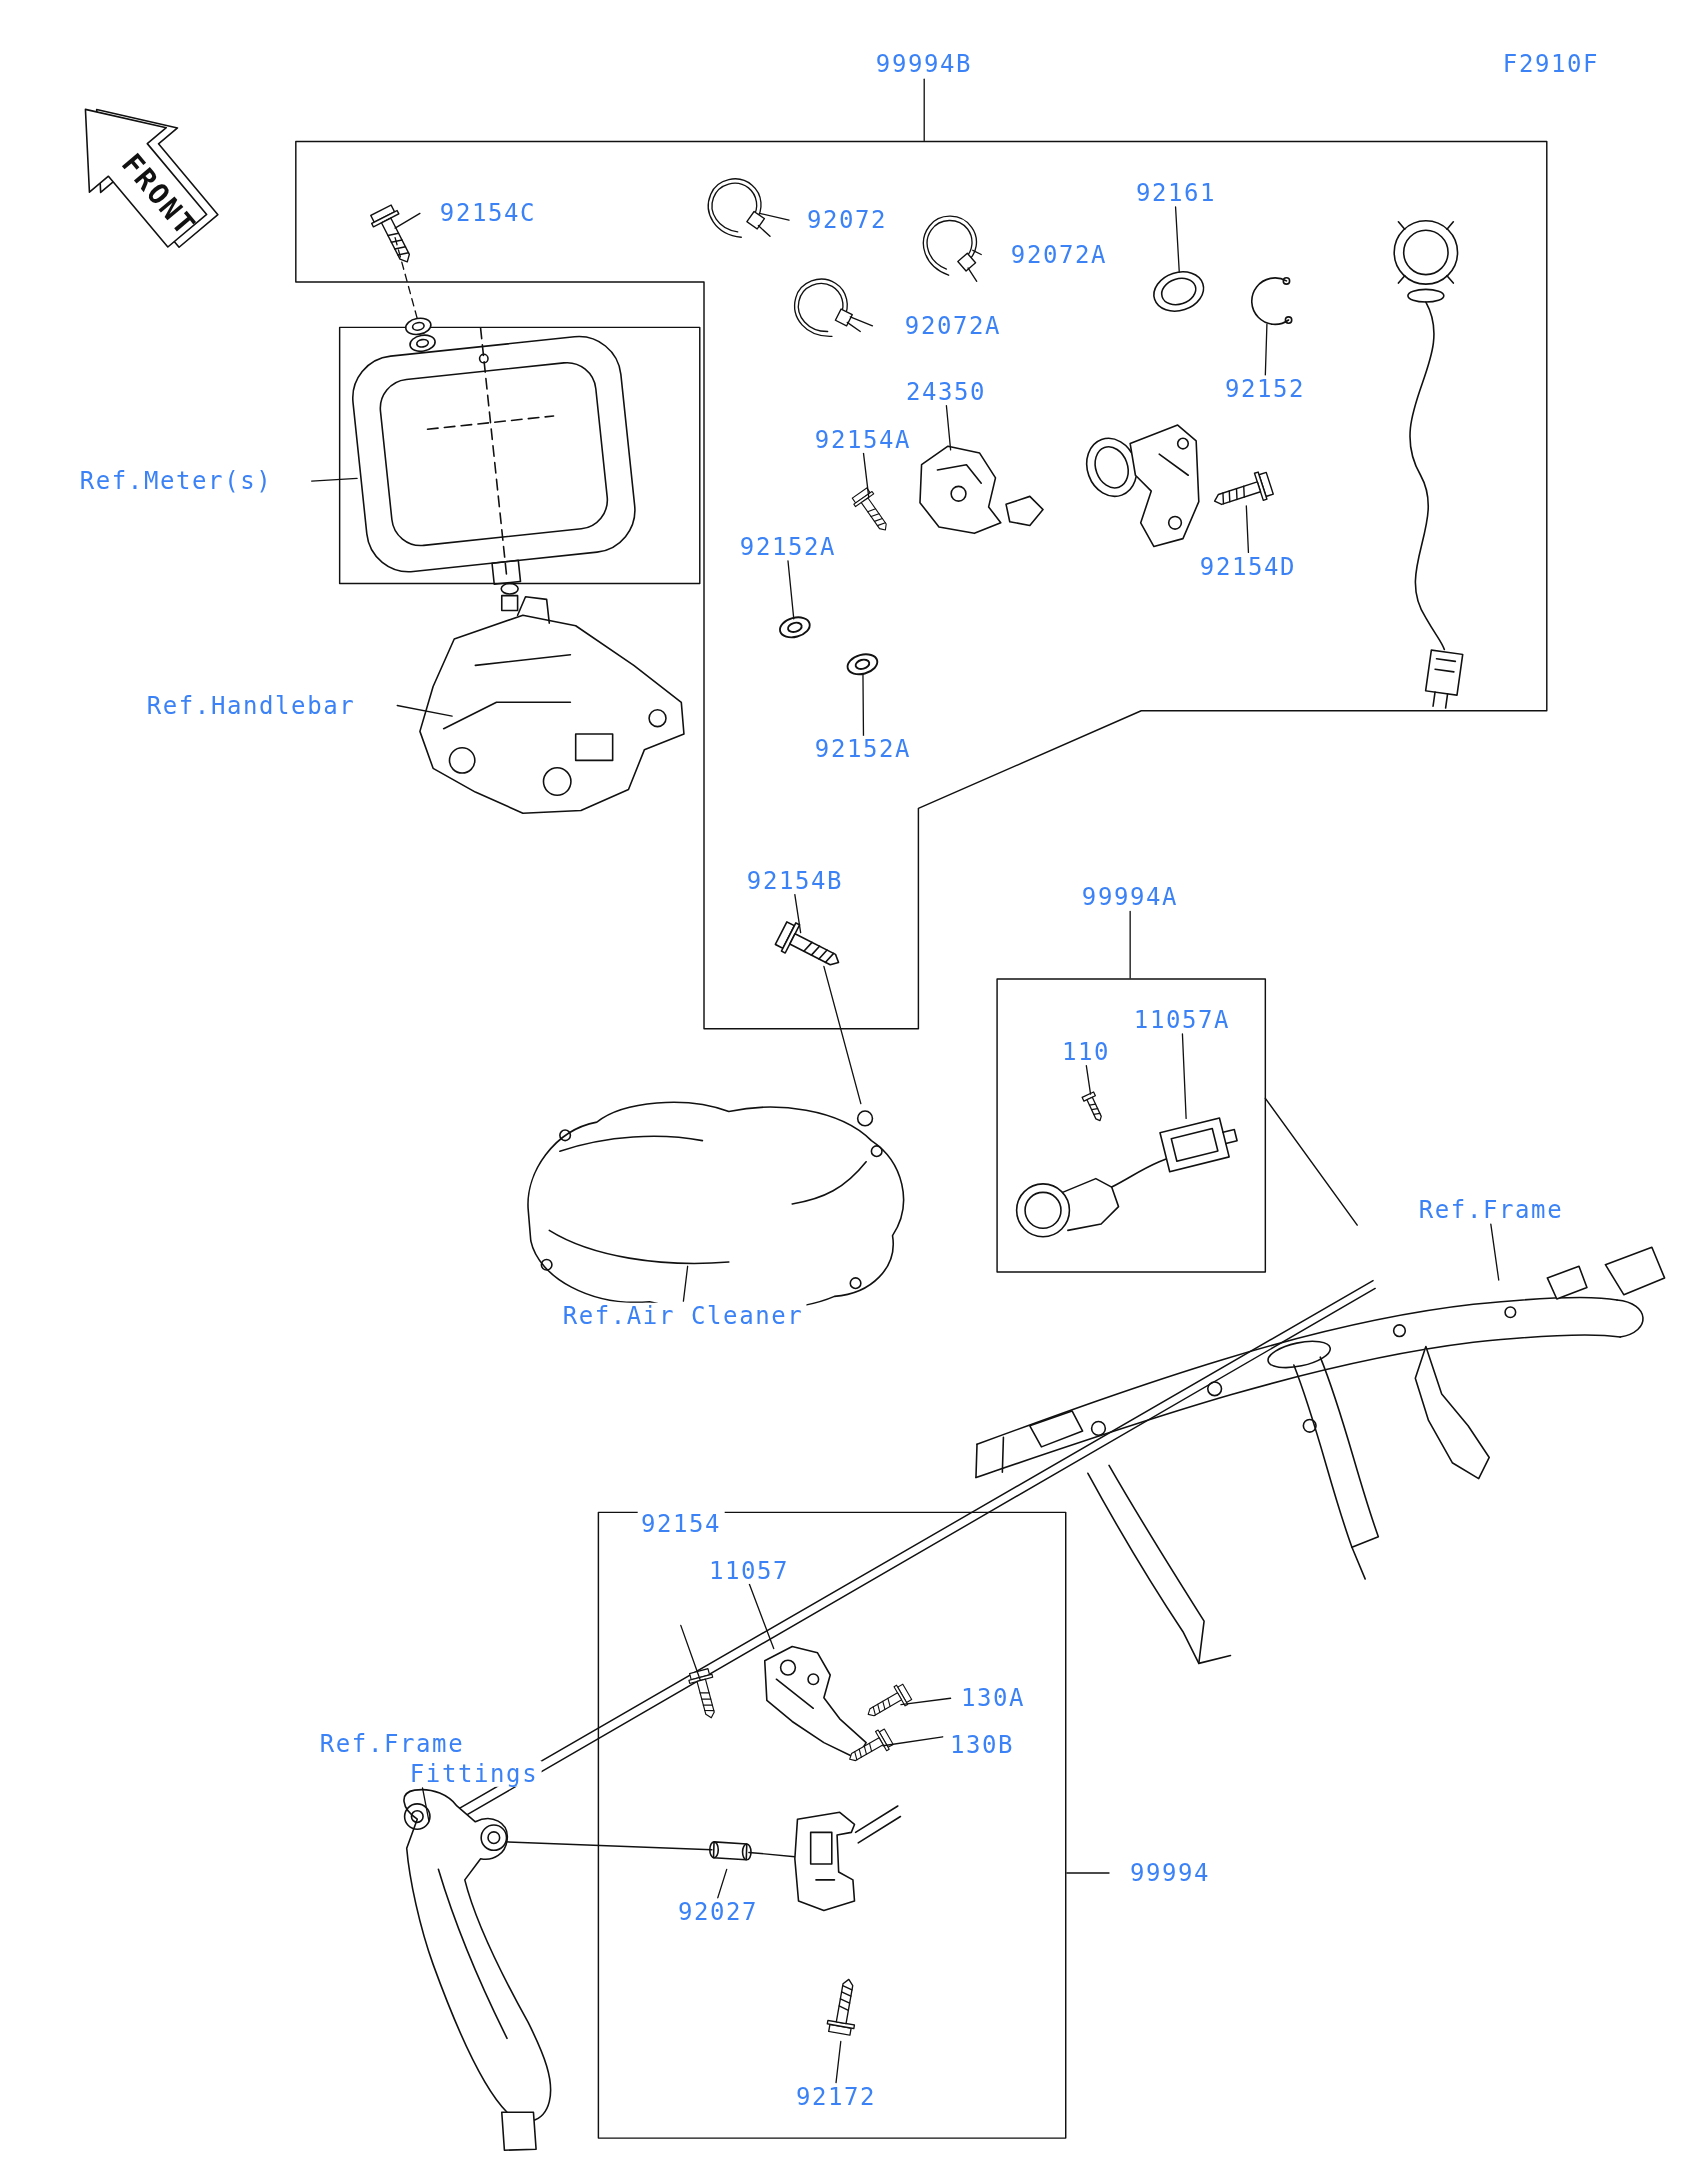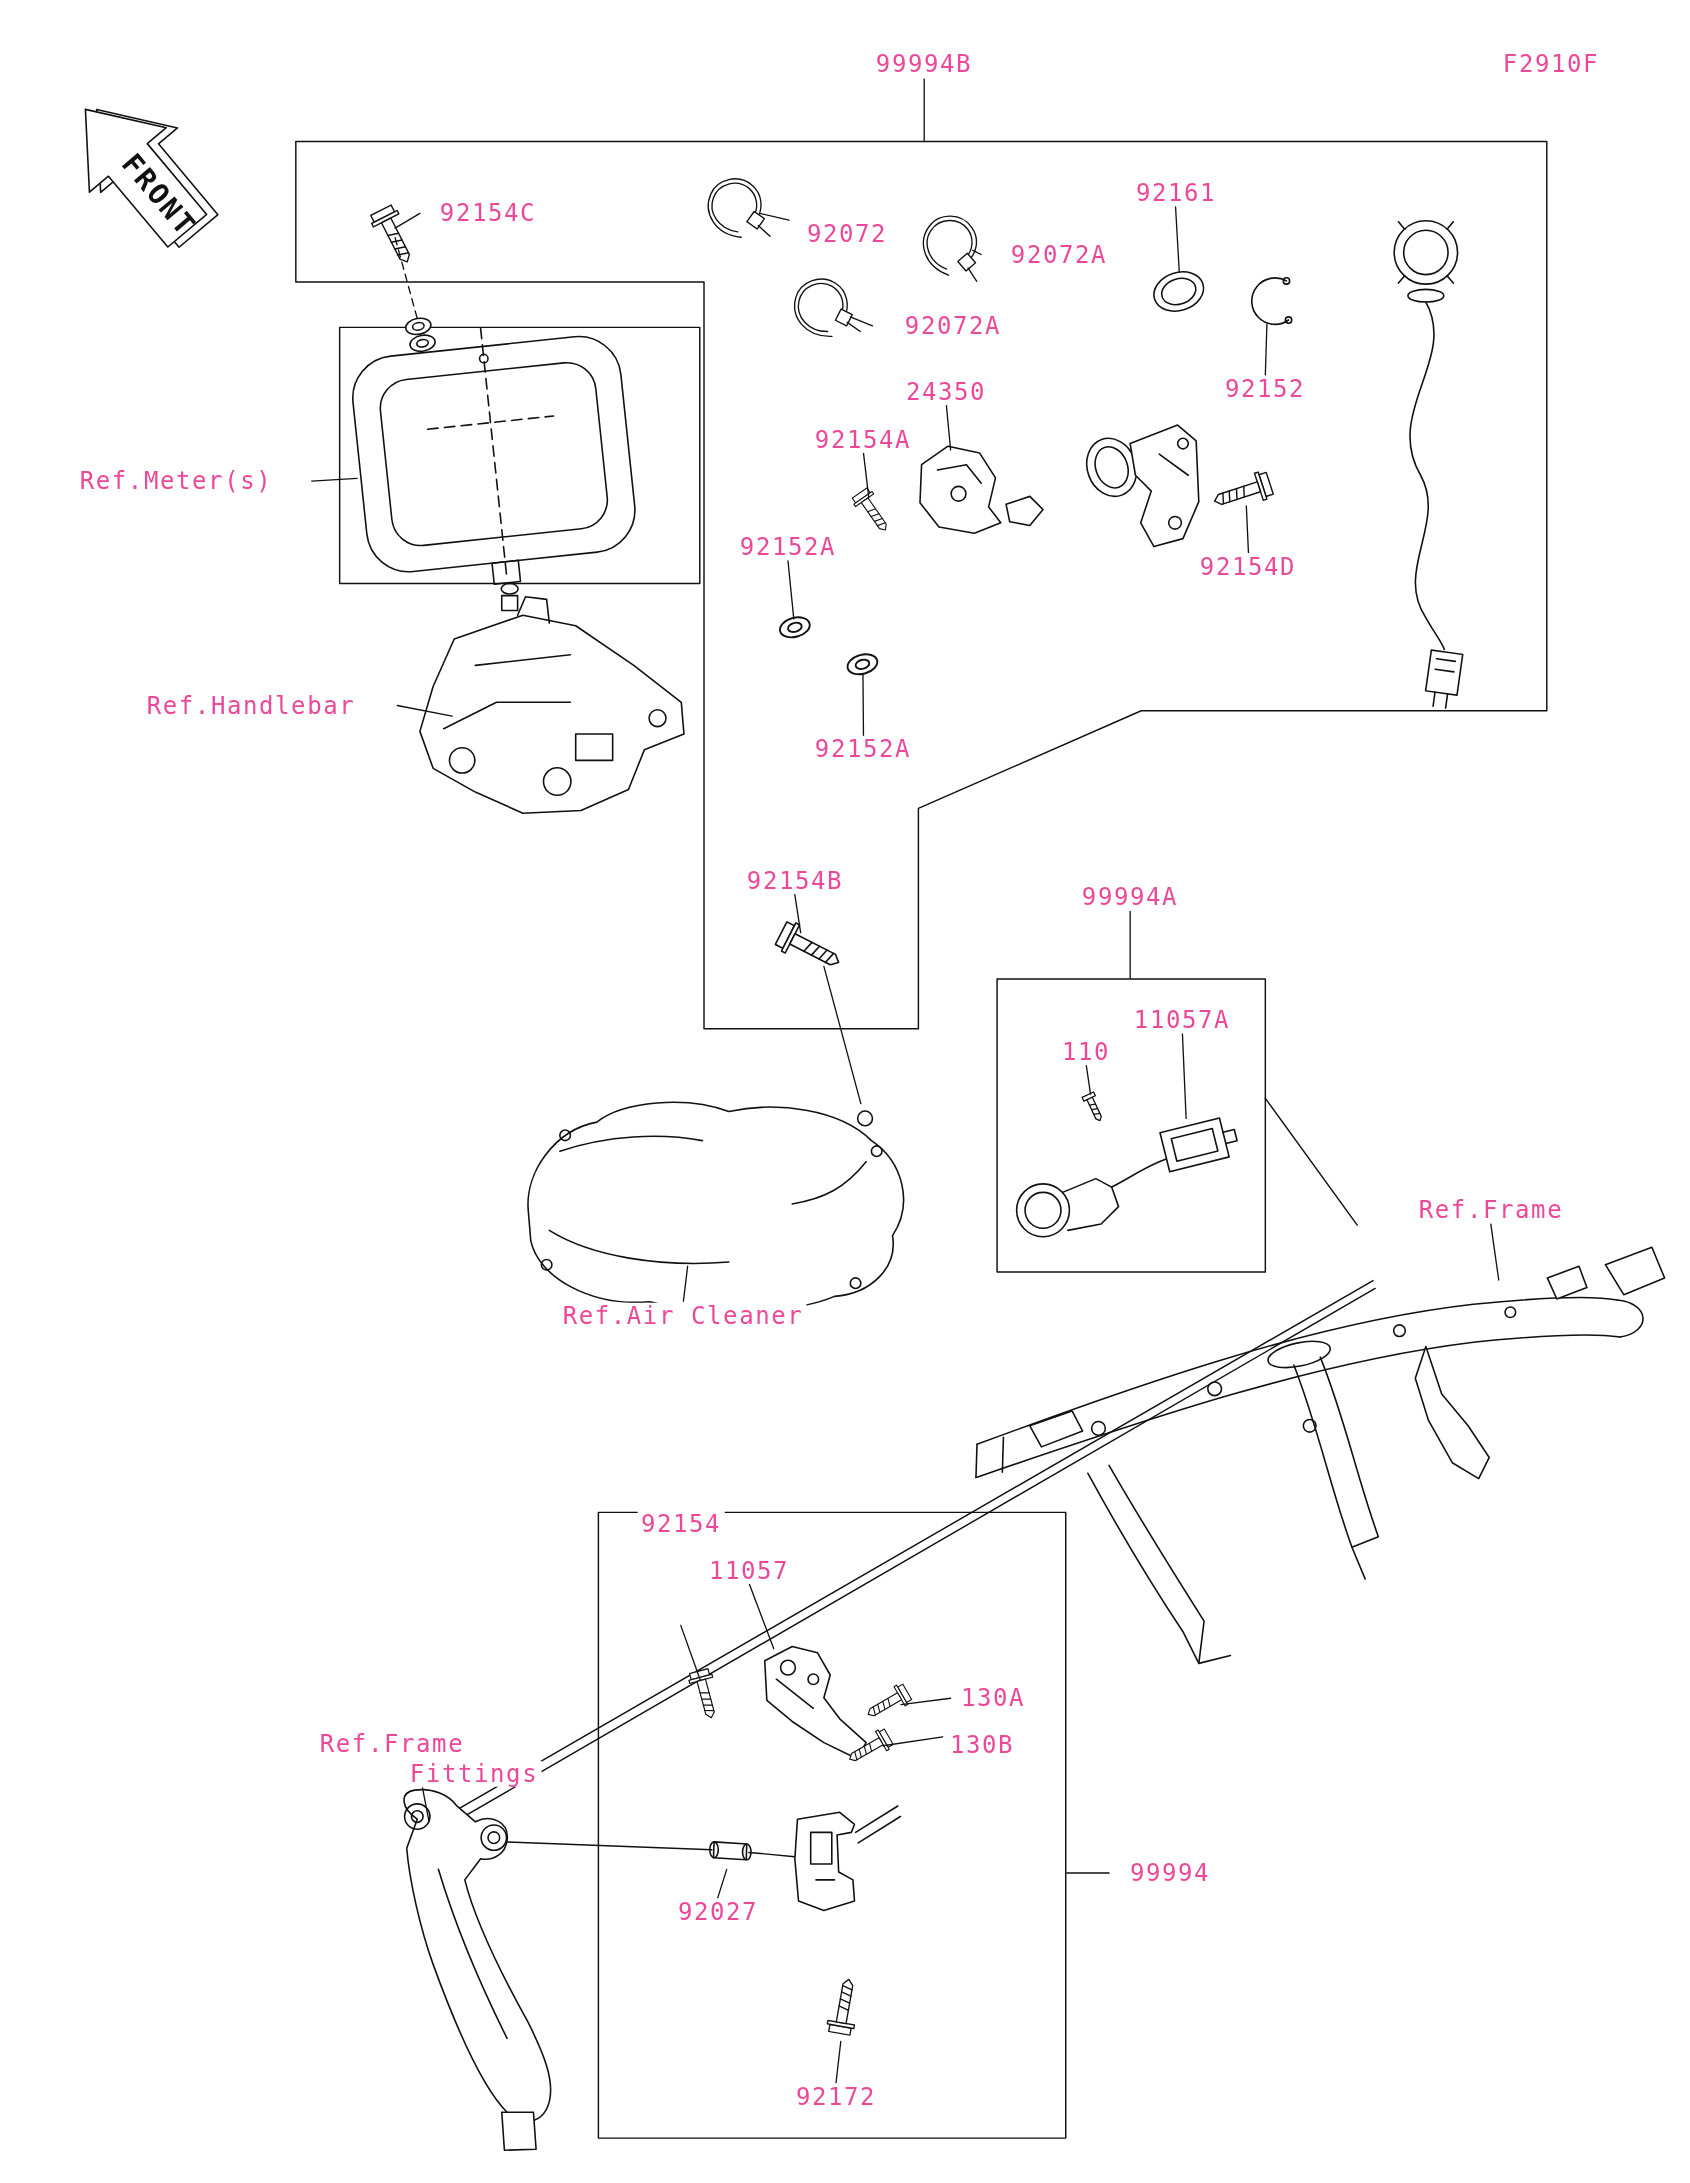--- a/index.html
+++ b/index.html
@@ -1,20 +1,20 @@
 <!DOCTYPE html>
 <html style="font-size:8.5px"><head>
 <meta charset="utf-8">
 <style>
   html,body{margin:0;padding:0;background:#fff;}
   .page{position:relative;width:1690px;height:2183px;background:#fff;overflow:hidden;
         font-family:"DejaVu Sans Mono", monospace;}
   .art{position:absolute;left:0;top:0;width:1690px;height:2183px;}
   .lbl{position:absolute;transform:translate(-50%,-50%);
-       font:24px/1.1 "DejaVu Sans Mono", monospace;letter-spacing:1.6px;color:#ec4899;
+       font:24px/1.1 "DejaVu Sans Mono", monospace;letter-spacing:1.6px;color:#3b82f6;
        white-space:nowrap;background:#fff;padding:0 3.2px;}
 </style>
 </head>
 <body>
 
 <div class="page">
 
 <svg class="art" viewBox="0 0 3200 4134" fill="none" stroke="#111" stroke-width="3" stroke-linejoin="round" stroke-linecap="round">
 
   <defs>
@@ -282,21 +282,21 @@
     <path d="M 800,3386 L 812,3448"></path>
     <path d="M 1359,3594 L 1376,3540"></path>
     <path d="M 1583,3944 L 1592,3866"></path>
   </g>
 </svg>
 
 <span class="lbl" style="left:924px;top:64px">99994B</span>
 <span class="lbl" style="left:1551px;top:64px">F2910F</span>
 
 <span class="lbl" style="left:488px;top:213px">92154C</span>
-<span class="lbl" style="left:847px;top:234px">92072</span>
+<span class="lbl" style="left:847px;top:220px">92072</span>
 <span class="lbl" style="left:1059px;top:255px">92072A</span>
 <span class="lbl" style="left:1176px;top:193px">92161</span>
 <span class="lbl" style="left:953px;top:326px">92072A</span>
 <span class="lbl" style="left:1265px;top:389px">92152</span>
 <span class="lbl" style="left:946px;top:392px">24350</span>
 <span class="lbl" style="left:863px;top:440px">92154A</span>
 <span class="lbl" style="left:176px;top:481px">Ref.Meter(s)</span>
 <span class="lbl" style="left:788px;top:547px">92152A</span>
 <span class="lbl" style="left:1248px;top:567px">92154D</span>
 <span class="lbl" style="left:251px;top:706px">Ref.Handlebar</span>

